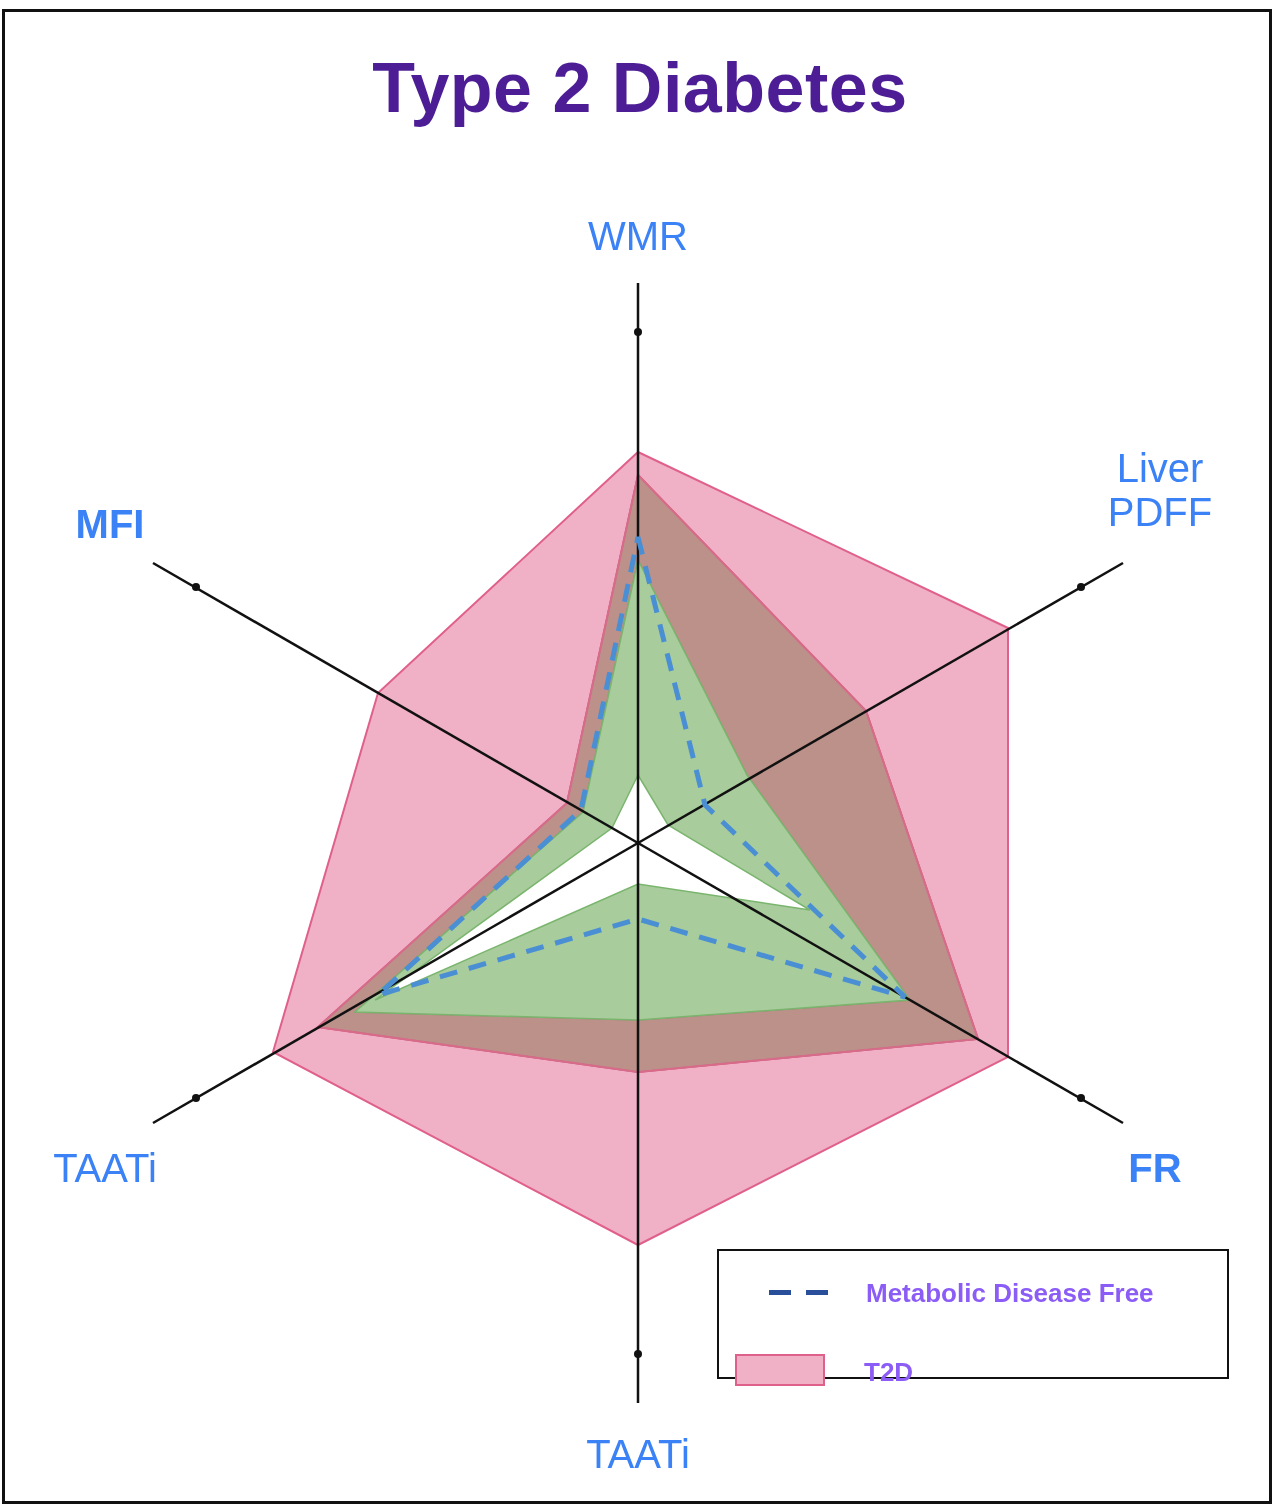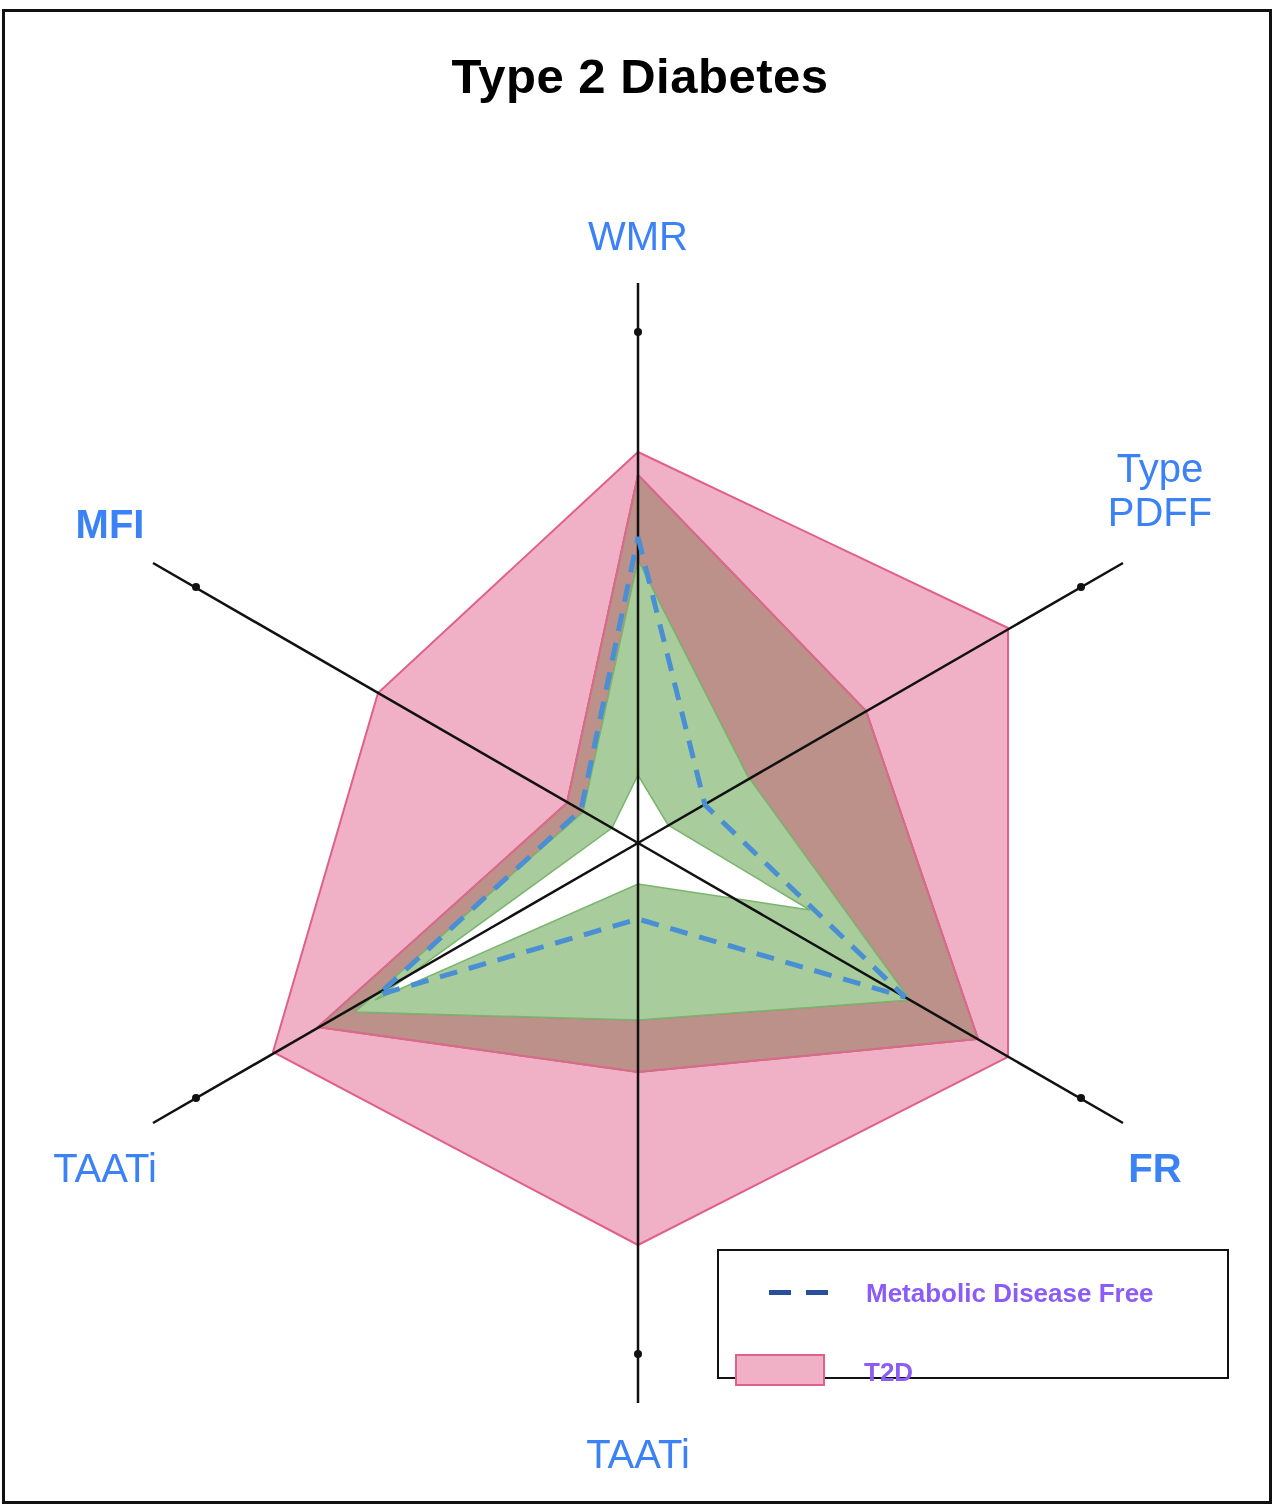--- a/index.html
+++ b/index.html
@@ -3,22 +3,22 @@
 <meta charset="utf-8">
 <style>
   html, body { margin: 0; padding: 0; background: #ffffff; }
   body { width: 1280px; height: 1512px; position: relative; overflow: hidden; }
   .frame {
     position: absolute; left: 2px; top: 9px; width: 1270px; height: 1495px;
     border: 3px solid #111; box-sizing: border-box; background: #fff;
   }
   .title {
     position: absolute; left: 0; width: 1280px; top: 48px; text-align: center;
-    font-family: "Liberation Sans", sans-serif; font-weight: bold; font-size: 49px;
-    color: #000000; letter-spacing: 0.5px;
+    font-family: "Liberation Sans", sans-serif; font-weight: bold; font-size: 70px;
+    color: #4c1d95; letter-spacing: 0.5px;
   }
   svg.chart { position: absolute; left: 0; top: 0; }
   .axis-label {
     position: absolute; font-family: "Liberation Sans", sans-serif; font-size: 40px;
     color: #3b82f6; line-height: 44px; text-align: center;
   }
   .legend {
     position: absolute; left: 717px; top: 1249px; width: 512px; height: 130px;
     border: 2px solid #111; box-sizing: border-box; background: #fff;
   }
@@ -66,21 +66,21 @@
     <circle cx="638" cy="1354" r="4"></circle>
     <circle cx="196" cy="1098" r="4"></circle>
     <circle cx="196" cy="587" r="4"></circle>
   </g>
 
   <polygon fill="none" stroke="#4a8fd4" stroke-width="5" stroke-dasharray="18,12" points="638,537 705,805 905,997 638,919 378,995 581,810"></polygon>
 </svg>
 
 <div class="axis-label" style="left:568px; top:214px; width:140px;">WMR</div>
 <div class="axis-label" style="left:1085px; top:446px; width:150px;">
-  <div>Type</div>
+  <div>Liver</div>
   <div>PDFF</div>
 </div>
 <div class="axis-label" style="left:1105px; top:1146px; width:100px;font-weight:bold;">FR</div>
 <div class="axis-label" style="left:568px; top:1432px; width:140px;">TAATi</div>
 <div class="axis-label" style="left:30px; top:1146px; width:150px;">TAATi</div>
 <div class="axis-label" style="left:50px; top:502px; width:120px;font-weight:bold;">MFI</div>
 
 <div class="legend">
   <div class="legend-row" style="top:25px;">
     <span class="legend-dash" style="left:50px;"></span>

